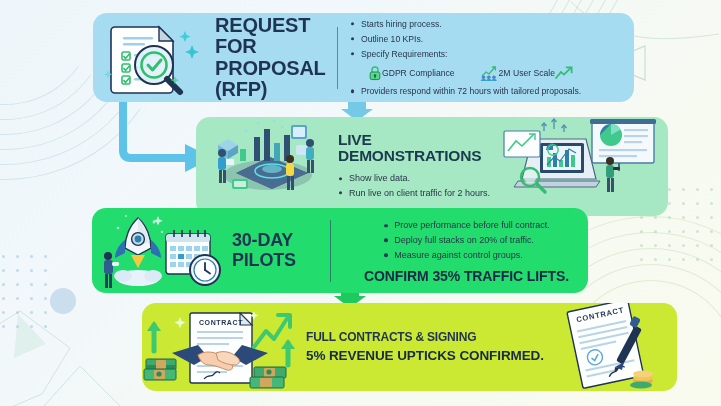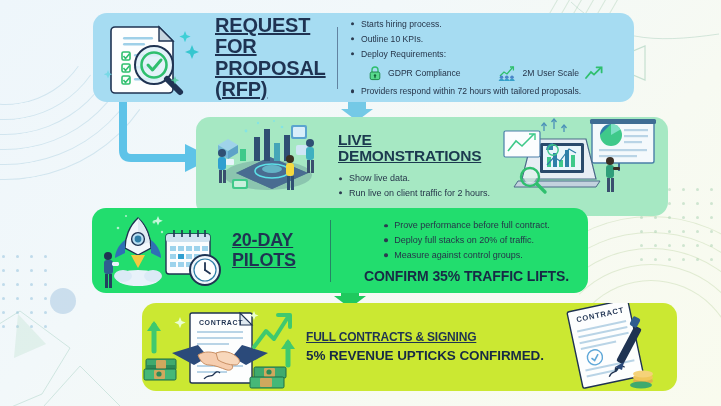--- a/index.html
+++ b/index.html
@@ -44,41 +44,40 @@
   .panel {
     position: absolute;
     border-radius: 14px;
     display: flex; align-items: center;
     overflow: hidden;
   }
   .panel .art { position: relative; flex: none; height: 100%; }
   .panel .title {
     font-weight: bold; color: #1f3352; line-height: 1.06;
     letter-spacing: -0.2px;
-    text-decoration: underline;
   }
   .divider { width: 1px; background: #2a3b5e; opacity: .55; flex: none; }
   .bullets { list-style: none; }
   .bullets li {
     position: relative; padding-left: 11px; color: #253449;
     line-height: 1.42; white-space: nowrap;
   }
   .bullets li::before {
     content: ""; position: absolute; left: 1px; top: 50%;
     width: 3.4px; height: 3.4px; border-radius: 50%;
     background: #2b3a50; transform: translateY(-50%);
   }
   .kicker { font-weight: bold; color: #172a45; letter-spacing: -0.1px; }
 
   
   #panel1 { left: 93px; top: 13px; width: 541px; height: 89px; background: #a6dcf2; }
   #panel1 .title { font-size: 20px; margin-left: 10px; }
   #panel1 .bullets { font-size: 8.6px; }
   #panel1 .bullets li { margin: 2.8px 0; }
-  .req-row { display: flex; align-items: center; gap: 6px; margin: 2px 0 2px 18px; font-size: 8.6px; color: #253449; }
+  .req-row { display: flex; align-items: center; margin: 2px 0 2px 18px; font-size: 8.6px; color: #253449; }
   .req-row .lbl { white-space: nowrap; }
 
   
   #panel2 { left: 196px; top: 117px; width: 472px; height: 99px; background: #a6e8c3; }
   #panel2 .title { font-size: 15.5px; color: #1c3a4f; }
   #panel2 .bullets { font-size: 9px; margin-top: 6px; }
   #panel2 .bullets li { margin: 1.5px 0; }
 
   
   #panel3 { left: 92px; top: 208px; width: 496px; height: 85px; background: #22dd6e; }
@@ -272,21 +271,21 @@
     <div class="text-col" style="width:128px;">
       <div class="title">REQUEST FOR PROPOSAL (RFP)</div>
     </div>
 
     <div class="divider" style="height:62px; margin:0 12px 0 4px;"></div>
 
     <div class="text-col" style="flex:1;">
       <ul class="bullets">
         <li>Starts hiring process.</li>
         <li>Outline 10 KPIs.</li>
-        <li>Deploy Requirements:</li>
+        <li>Specify Requirements:</li>
       </ul>
 
       <div class="req-row">
         <svg width="14" height="16" viewBox="0 0 14 16">
           <path d="M4 7 V5 a3 3 0 0 1 6 0 V7" fill="none" stroke="#2fbf6e" stroke-width="1.4"></path>
           <rect x="2.2" y="7" width="9.6" height="7.6" rx="1.6" fill="#57d98c" stroke="#1f8a4c" stroke-width="1"></rect>
           <circle cx="7" cy="10.4" r="1.2" fill="#14663a"></circle>
           <rect x="6.4" y="10.8" width="1.2" height="2.4" fill="#14663a"></rect>
         </svg>
         <span class="lbl">GDPR Compliance</span>
@@ -482,21 +481,21 @@
           <circle cx="62" cy="14" r="1.5"></circle>
             <circle cx="70" cy="24" r="1.2"></circle>
           <circle cx="26" cy="20" r="1.3"></circle>
             <circle cx="34" cy="8" r="1"></circle>
           <path d="M66 8 l1.4 3.4 l3.4 1.4 l-3.4 1.4 l-1.4 3.4 l-1.4 -3.4 l-3.4 -1.4 l3.4 -1.4 z" fill="#d9fbe8"></path>
         </g>
       </svg>
     </div>
 
     <div class="text-col" style="width:96px;">
-      <div class="title">20-DAY PILOTS</div>
+      <div class="title">30-DAY PILOTS</div>
     </div>
 
     <div class="divider" style="height:62px; margin:0 14px 0 2px;"></div>
 
     <div class="text-col" style="flex:1;align-items:center;">
       <ul class="bullets">
         <li>Prove performance before full contract.</li>
         <li>Deploy full stacks on 20% of traffic.</li>
         <li>Measure against control groups.</li>
       </ul>

